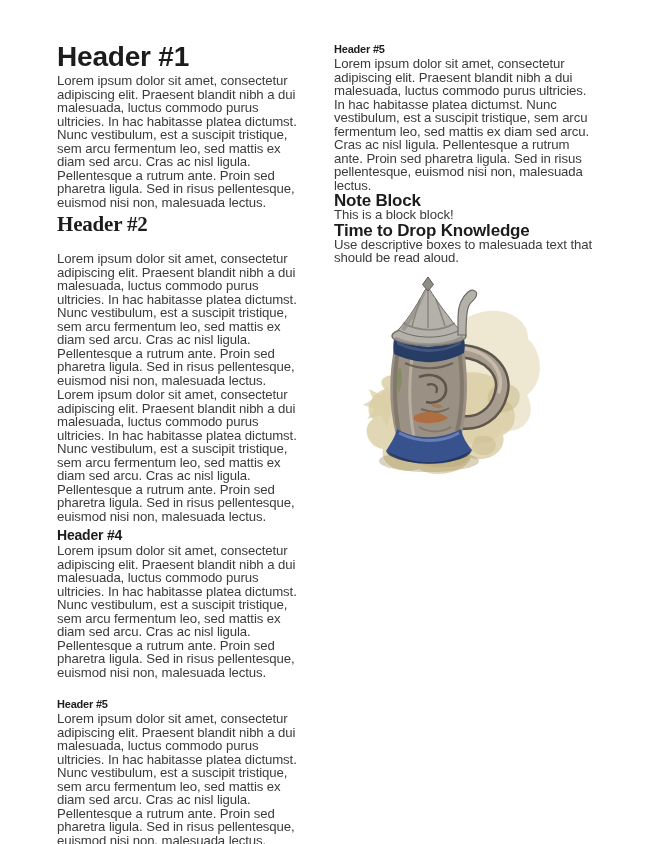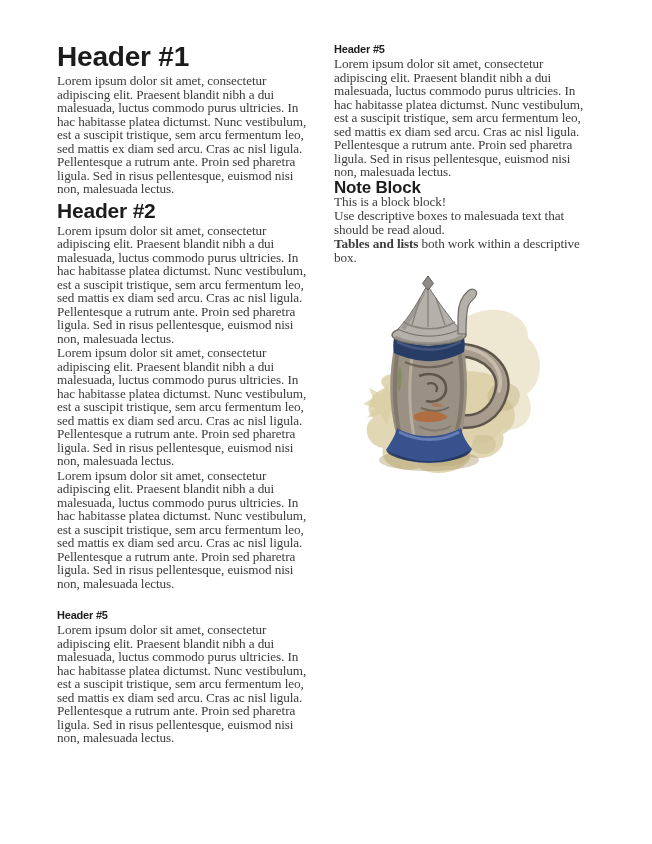--- a/index.html
+++ b/index.html
@@ -20,33 +20,32 @@
   .col { box-sizing: border-box; }
   .col-left  { width: 252px; }
   .col-right { width: 260px; }
 
   h1, h2, h3, h4, h5, h6 {
     color: #1c1c1c;
     font-weight: 700;
     letter-spacing: -0.2px;
   }
   h1 { font-size: 28px;   line-height: 31px; margin: 0 0 2px 0; }
-  h2 { font-size: 21px;   line-height: 24px; margin: 3px 0 1px 0; }
+  h2 { font-size: 21px;   line-height: 24px; margin: 3px 0 16px 0; font-family: Liberation Serif, serif; }
   h3 { font-size: 15.5px; line-height: 18px; margin: 4px 0 1px 0; }
   h4 { font-size: 14px;   line-height: 16px; margin: 4px 0 1px 0; }
   h5 { font-size: 11px;   line-height: 13px; margin: 19px 0 1px 0; }
   h6 { font-size: 17px;   line-height: 13px; margin: 2px 0 1px 0; }
 
   p {
     font-size: 13.2px;
     line-height: 13.5px;
     letter-spacing: -0.1px;
     margin: 0 0 1px 0;
     color: #3b3b3b;
-    font-family: Liberation Serif, serif;
   }
   p strong { color: #3b3b3b; font-weight: 700; }
 
   .illustration {
     margin: 12px 0 0 22px;
     width: 192px;
     height: 210px;
   }
 </style>
 </head>
@@ -56,36 +55,37 @@
 
   <div class="col col-left">
     <h1>Header #1</h1>
     <p>Lorem ipsum dolor sit amet, consectetur adipiscing elit. Praesent blandit nibh a dui malesuada, luctus commodo purus ultricies. In hac habitasse platea dictumst. Nunc vestibulum, est a suscipit tristique, sem arcu fermentum leo, sed mattis ex diam sed arcu. Cras ac nisl ligula. Pellentesque a rutrum ante. Proin sed pharetra ligula. Sed in risus pellentesque, euismod nisi non, malesuada lectus.</p>
 
     <h2>Header #2</h2>
     <p>Lorem ipsum dolor sit amet, consectetur adipiscing elit. Praesent blandit nibh a dui malesuada, luctus commodo purus ultricies. In hac habitasse platea dictumst. Nunc vestibulum, est a suscipit tristique, sem arcu fermentum leo, sed mattis ex diam sed arcu. Cras ac nisl ligula. Pellentesque a rutrum ante. Proin sed pharetra ligula. Sed in risus pellentesque, euismod nisi non, malesuada lectus.</p>
 
     <p>Lorem ipsum dolor sit amet, consectetur adipiscing elit. Praesent blandit nibh a dui malesuada, luctus commodo purus ultricies. In hac habitasse platea dictumst. Nunc vestibulum, est a suscipit tristique, sem arcu fermentum leo, sed mattis ex diam sed arcu. Cras ac nisl ligula. Pellentesque a rutrum ante. Proin sed pharetra ligula. Sed in risus pellentesque, euismod nisi non, malesuada lectus.</p>
 
+    <h4>Header #4</h4>
     <p>Lorem ipsum dolor sit amet, consectetur adipiscing elit. Praesent blandit nibh a dui malesuada, luctus commodo purus ultricies. In hac habitasse platea dictumst. Nunc vestibulum, est a suscipit tristique, sem arcu fermentum leo, sed mattis ex diam sed arcu. Cras ac nisl ligula. Pellentesque a rutrum ante. Proin sed pharetra ligula. Sed in risus pellentesque, euismod nisi non, malesuada lectus.</p>
 
     <h5>Header #5</h5>
     <p>Lorem ipsum dolor sit amet, consectetur adipiscing elit. Praesent blandit nibh a dui malesuada, luctus commodo purus ultricies. In hac habitasse platea dictumst. Nunc vestibulum, est a suscipit tristique, sem arcu fermentum leo, sed mattis ex diam sed arcu. Cras ac nisl ligula. Pellentesque a rutrum ante. Proin sed pharetra ligula. Sed in risus pellentesque, euismod nisi non, malesuada lectus.</p>
   </div>
 
   <div class="col col-right">
     <h5 style="margin-top:2px;">Header #5</h5>
     <p>Lorem ipsum dolor sit amet, consectetur adipiscing elit. Praesent blandit nibh a dui malesuada, luctus commodo purus ultricies. In hac habitasse platea dictumst. Nunc vestibulum, est a suscipit tristique, sem arcu fermentum leo, sed mattis ex diam sed arcu. Cras ac nisl ligula. Pellentesque a rutrum ante. Proin sed pharetra ligula. Sed in risus pellentesque, euismod nisi non, malesuada lectus.</p>
 
     <h6>Note Block</h6>
     <p>This is a block block!</p>
 
+    <h6>Time to Drop Knowledge</h6>
     <p>Use descriptive boxes to malesuada text that should be read aloud.</p>
 
-    <p><strong>Tables and lists</strong><span> both work within a descriptive box.</span></p>
 
     <div class="illustration">
       <svg width="192" height="210" viewBox="0 0 190 210" xmlns="http://www.w3.org/2000/svg">
 
         <g>
           <path opacity="0.85" d="M108,42 C138,24 172,38 171,62 C187,76 187,106 170,118 C181,138 167,158 146,153 C137,170 110,172 99,158 C91,146 92,58 108,42 Z" fill="#ebe3c9"></path>
           <path opacity="0.8" d="M28,112 C18,104 30,94 44,100 L40,92 L52,96 C62,84 92,84 104,96 C130,92 152,104 150,124 C162,132 160,152 146,158 C150,174 132,186 114,181 C108,196 78,202 62,192 C44,198 22,188 26,172 C10,170 4,150 16,142 C6,134 14,116 28,112 Z" fill="#d9cda3"></path>
           <path opacity="0.7" d="M6,128 L16,122 L12,112 L24,118 L30,108 L34,120 L46,118 L38,128 L46,138 L34,136 L30,150 L24,138 L10,142 L18,132 Z" fill="#d9cda3"></path>
           <path opacity="0.45" d="M140,108 C154,104 166,112 162,124 C158,136 142,138 134,130 C128,122 130,112 140,108 Z" fill="#c2b27e"></path>
           <path opacity="0.4" d="M46,168 C66,160 96,162 110,172 C118,180 108,190 92,190 C70,192 44,184 46,168 Z" fill="#c2b27e"></path>

